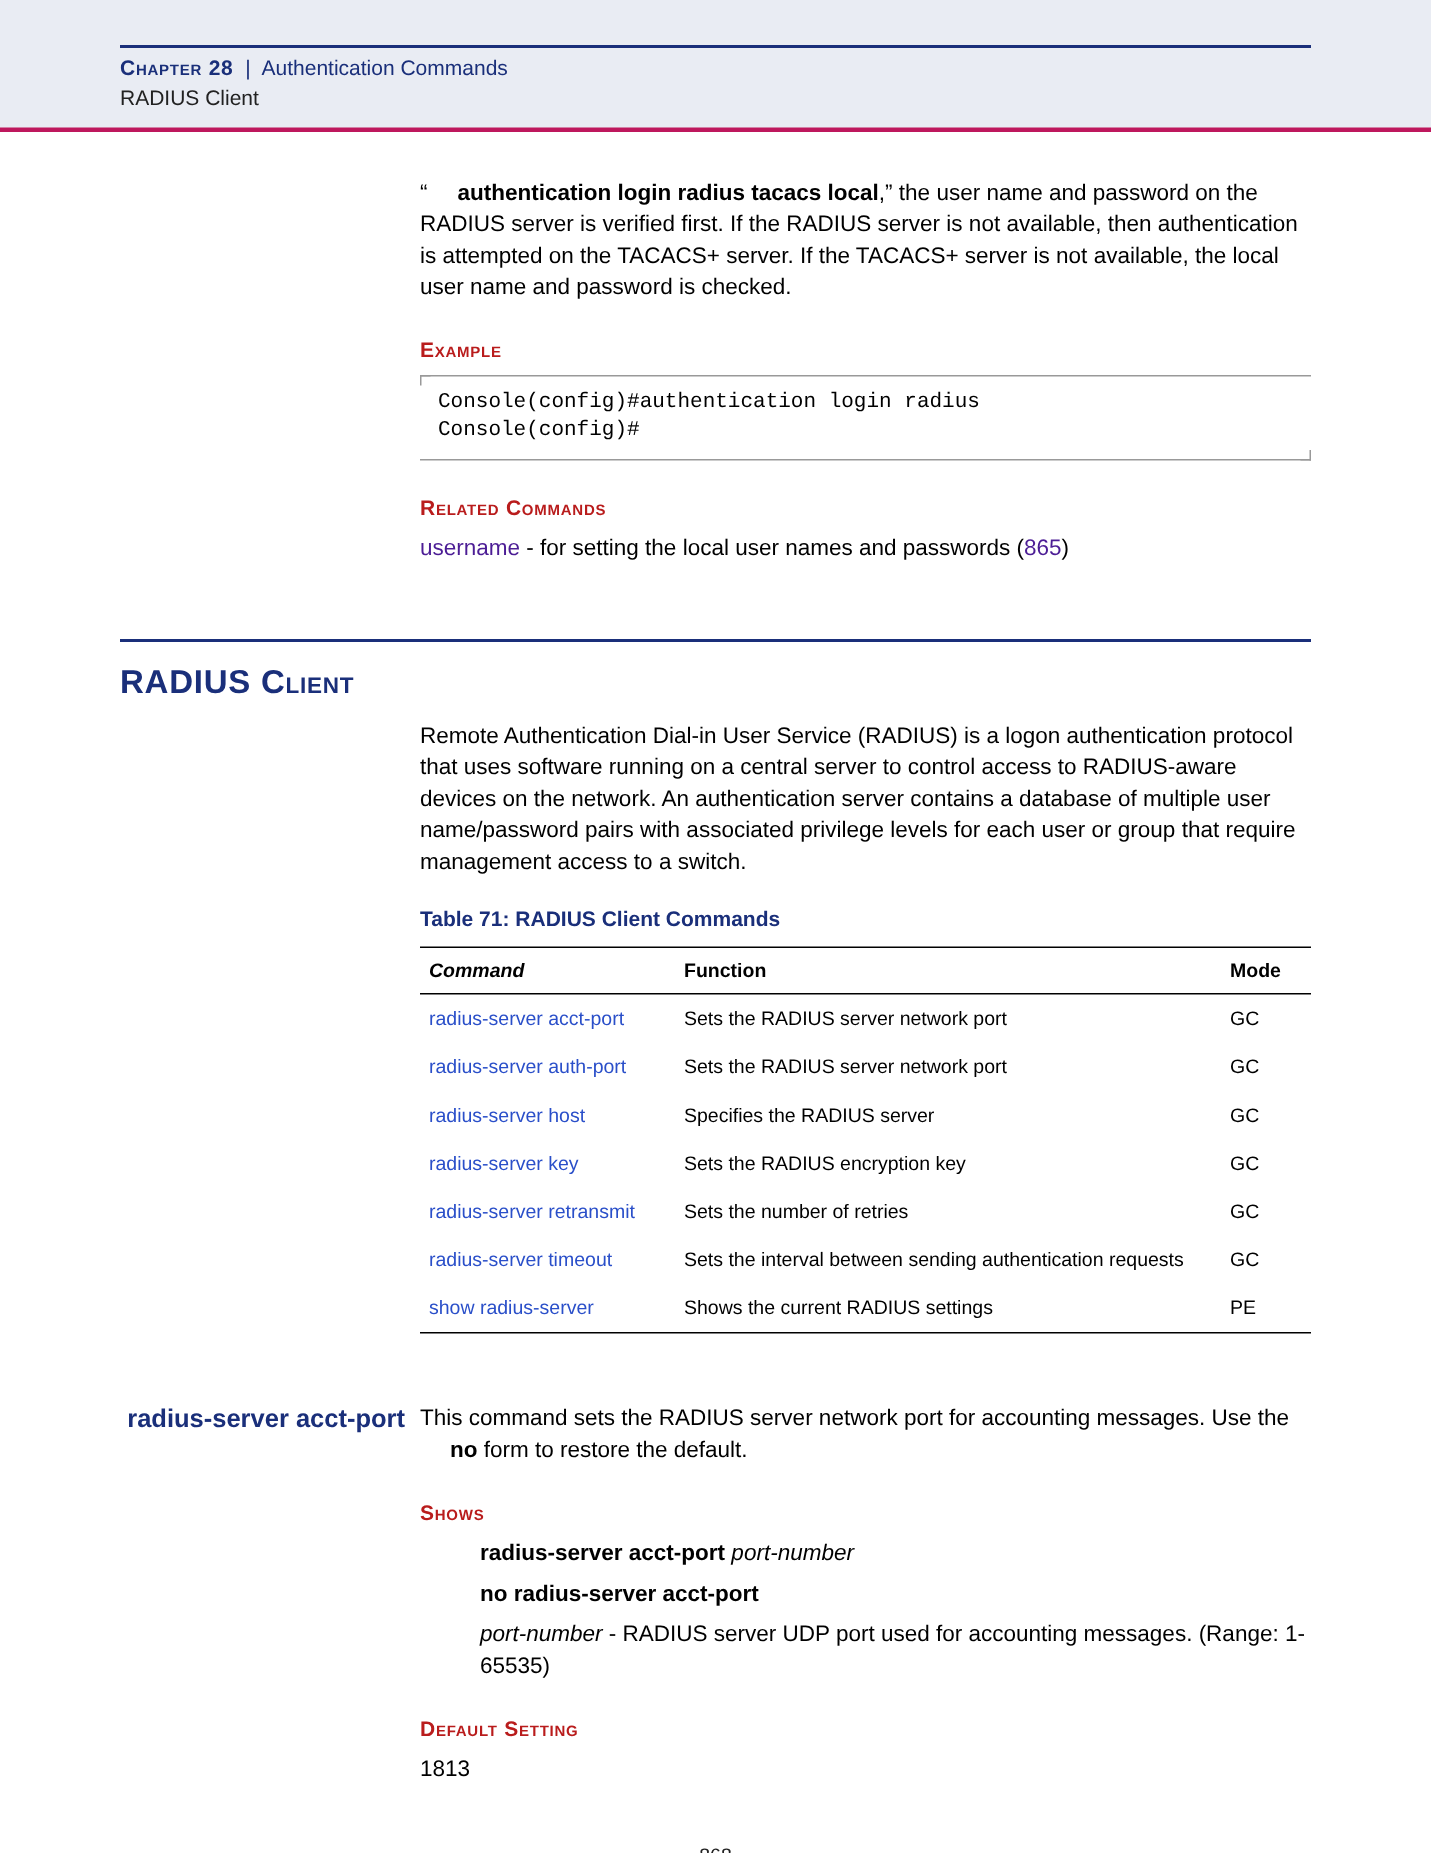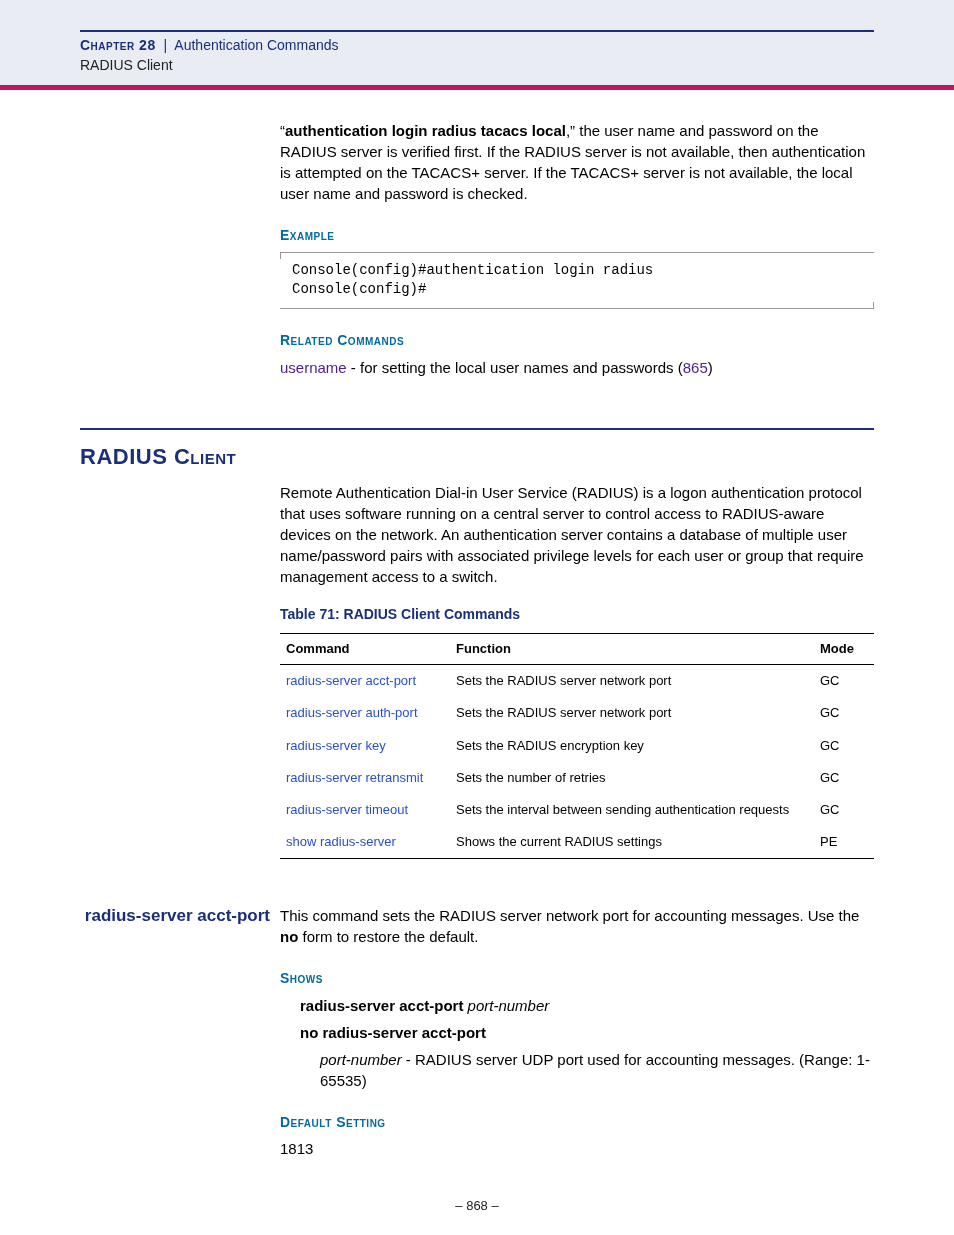--- a/index.html
+++ b/index.html
@@ -8,37 +8,37 @@
     font-size: 15px;
     color: #000;
     background: #fff;
     width: 954px;
     margin: 0 auto;
     line-height: 1.4;
   }
   .header-region {
     background: #e9ecf3;
     padding: 30px 80px 10px 80px;
-    border-bottom: 5px solid #be185d;
+    border-bottom: 3px solid #be185d;
   }
   .header-top-rule {
     border-top: 2px solid #1a2f7a;
     height: 0;
     margin-bottom: 4px;
   }
   .header-line1 { color: #1a2f7a; font-size: 14px; }
   .header-line1 .chapter { font-weight: bold; font-variant: small-caps; letter-spacing: 0.5px; }
   .header-line1 .sep { margin: 0 4px; }
   .header-line2 { color: #222; font-size: 14px; }
   .page-body { padding: 30px 80px 40px 80px; }
   .content-col { margin-left: 200px; }
   .para { margin-bottom: 16px; }
-  .bold { font-weight: bold; }
+  .bold { font-weight: bold; margin-left: 20px; }
   .section-label {
-    color: #0369a1;
+    color: #b91c1c;
     font-weight: bold;
     font-variant: small-caps;
     letter-spacing: 0.5px;
     font-size: 14px;
     margin-top: 22px;
     margin-bottom: 6px;
   }
   .code-block {
     border-top: 1px solid #999;
     border-bottom: 1px solid #999;
@@ -120,21 +120,21 @@
   .cmd-entry .cmd-body { flex: 1; }
   .syntax-line { margin: 6px 0 6px 20px; }
   .ital { font-style: italic; }
   .syntax-desc { margin: 6px 0 18px 40px; }
   .page-number {
     text-align: center;
     font-size: 13px;
     margin-top: 38px;
     color: #222;
   }
-  .th-command { width: 170px; }
+  .th-command { width: 170px; font-style: italic; }
   .th-mode { width: 60px; }
 </style>
 </head>
 <body>
 
 <div class="header-region">
   <div class="header-top-rule"></div>
   <div class="header-line1">
     <span class="chapter">Chapter 28</span>
     <span class="sep">|</span>
@@ -177,20 +177,25 @@
       </thead>
       <tbody>
         <tr>
           <td class="cmd"><a href="#">radius-server acct-port</a></td>
           <td>Sets the RADIUS server network port</td>
           <td>GC</td>
         </tr>
         <tr>
           <td class="cmd"><a href="#">radius-server auth-port</a></td>
           <td>Sets the RADIUS server network port</td>
+          <td>GC</td>
+        </tr>
+        <tr>
+          <td class="cmd"><a href="#">radius-server host</a></td>
+          <td>Specifies the RADIUS server</td>
           <td>GC</td>
         </tr>
         <tr>
           <td class="cmd"><a href="#">radius-server key</a></td>
           <td>Sets the RADIUS encryption key</td>
           <td>GC</td>
         </tr>
         <tr>
           <td class="cmd"><a href="#">radius-server retransmit</a></td>
           <td>Sets the number of retries</td>

